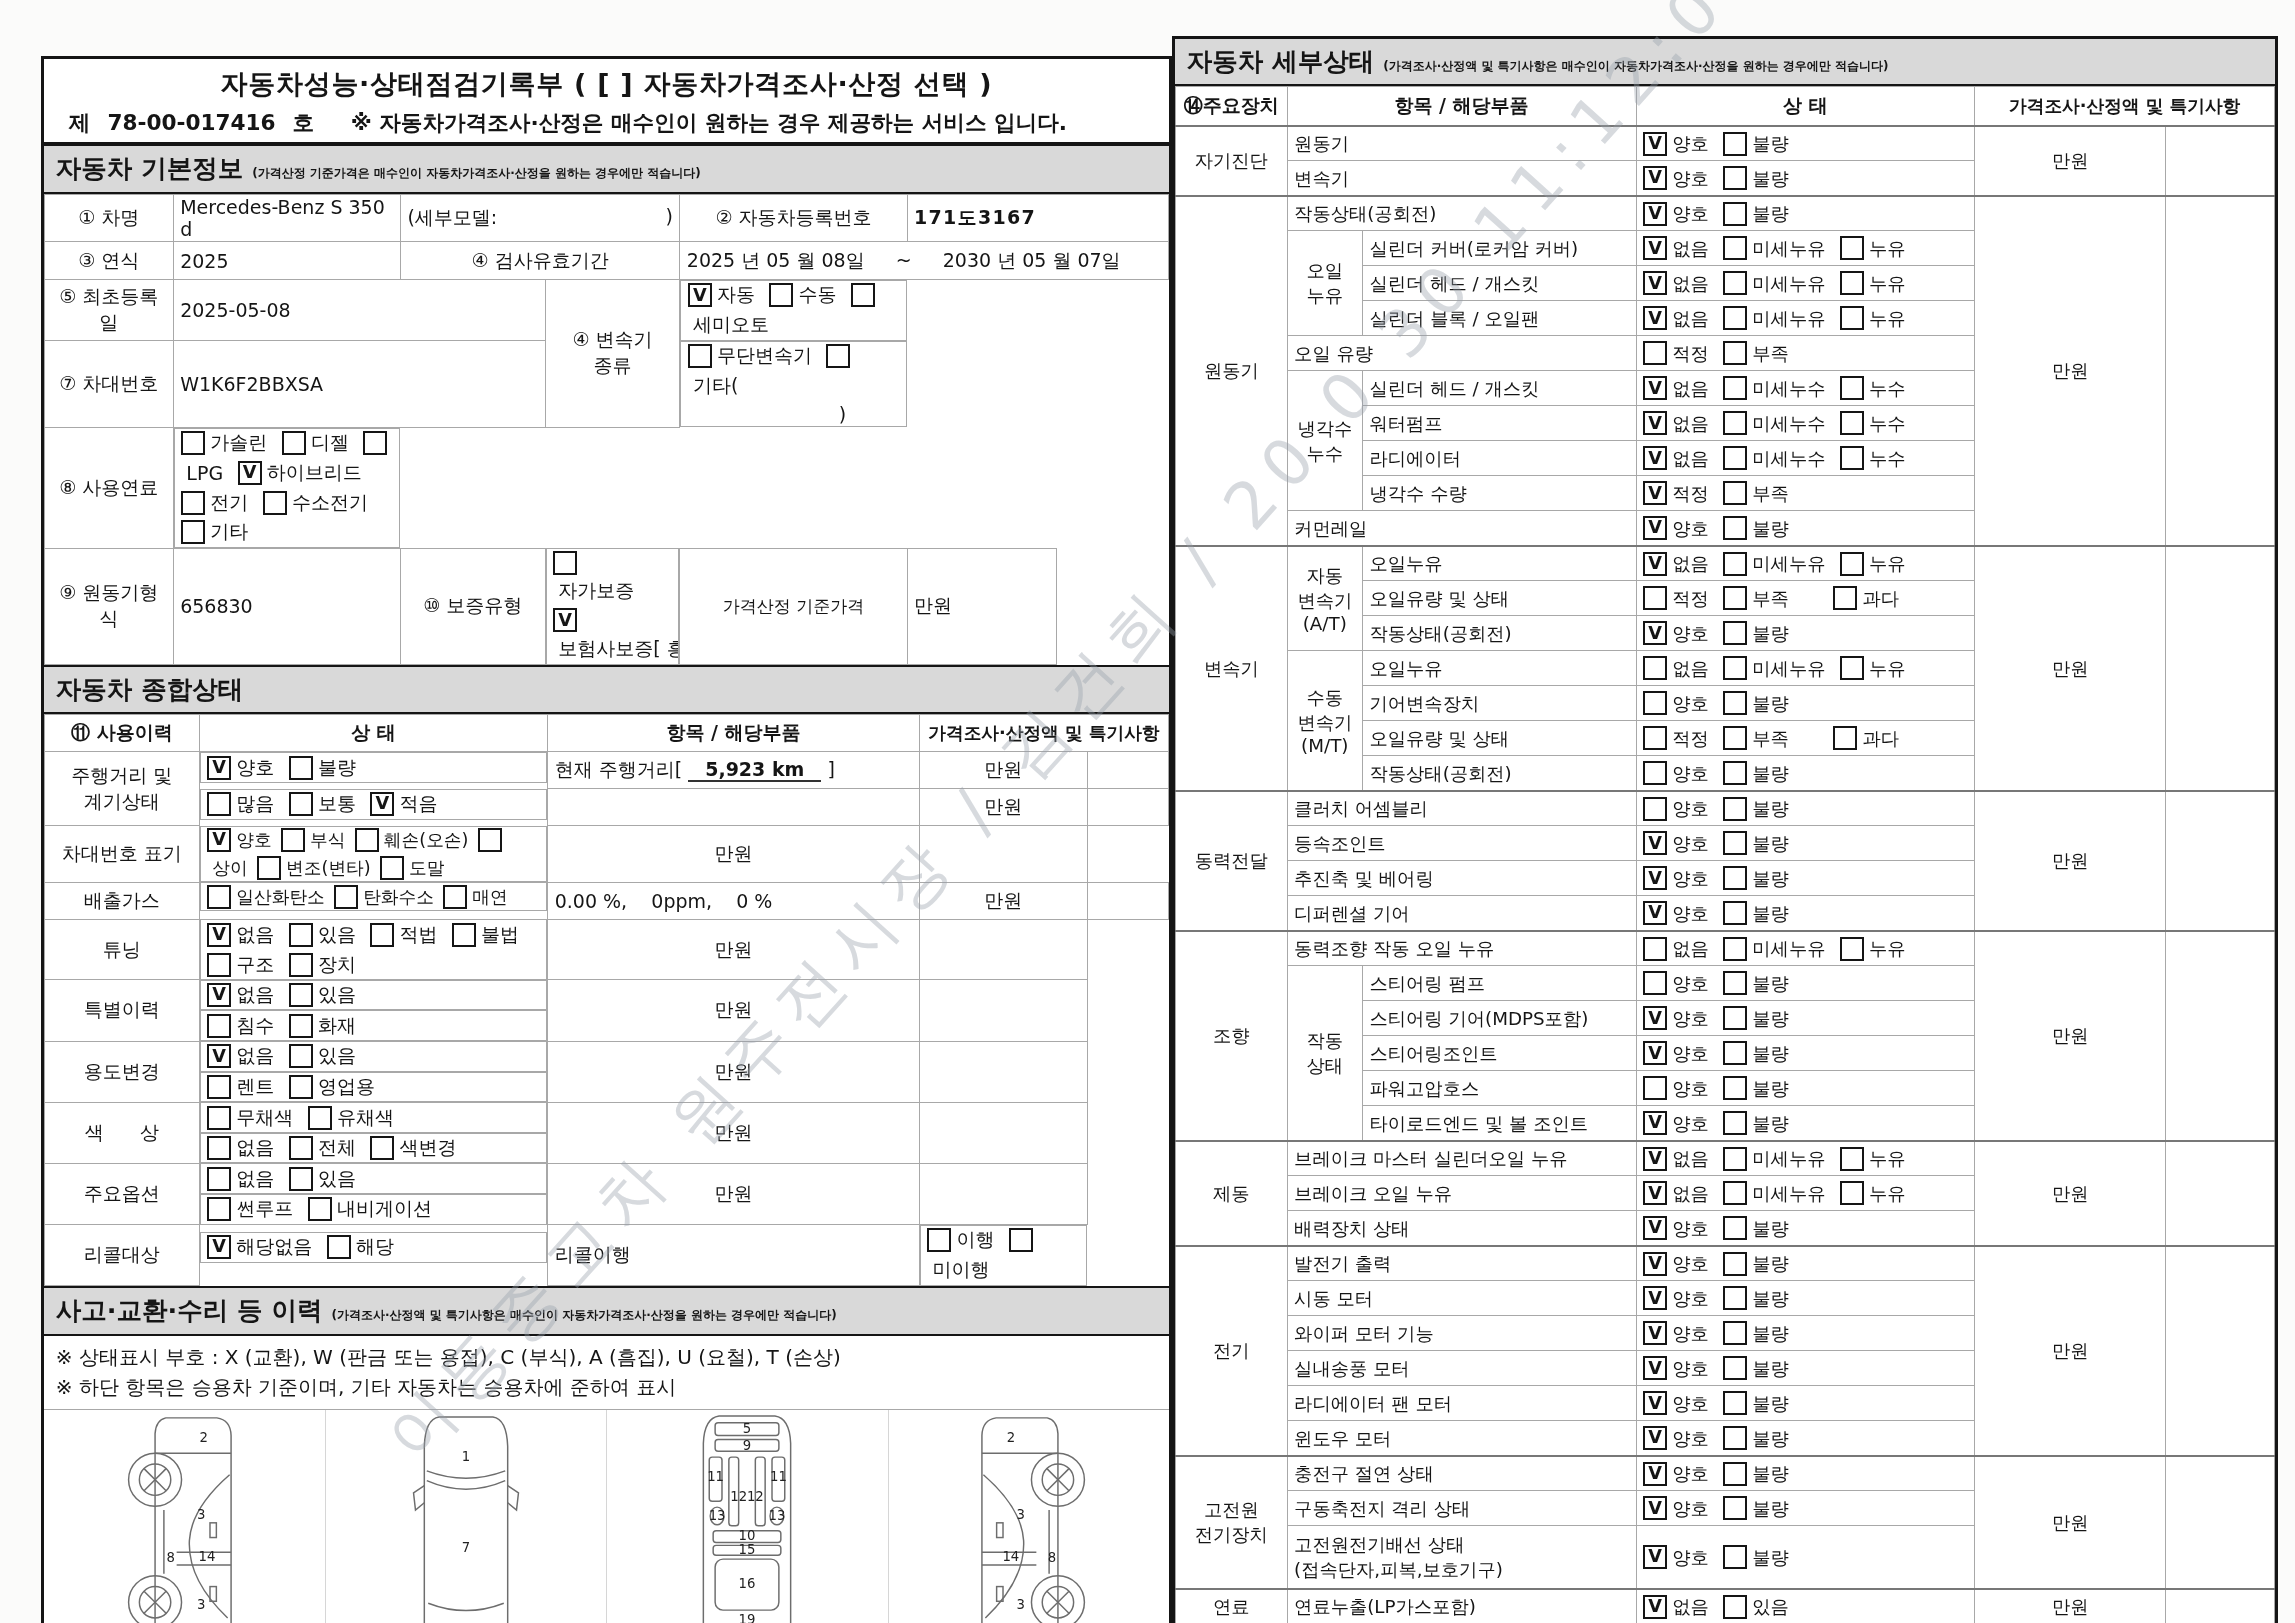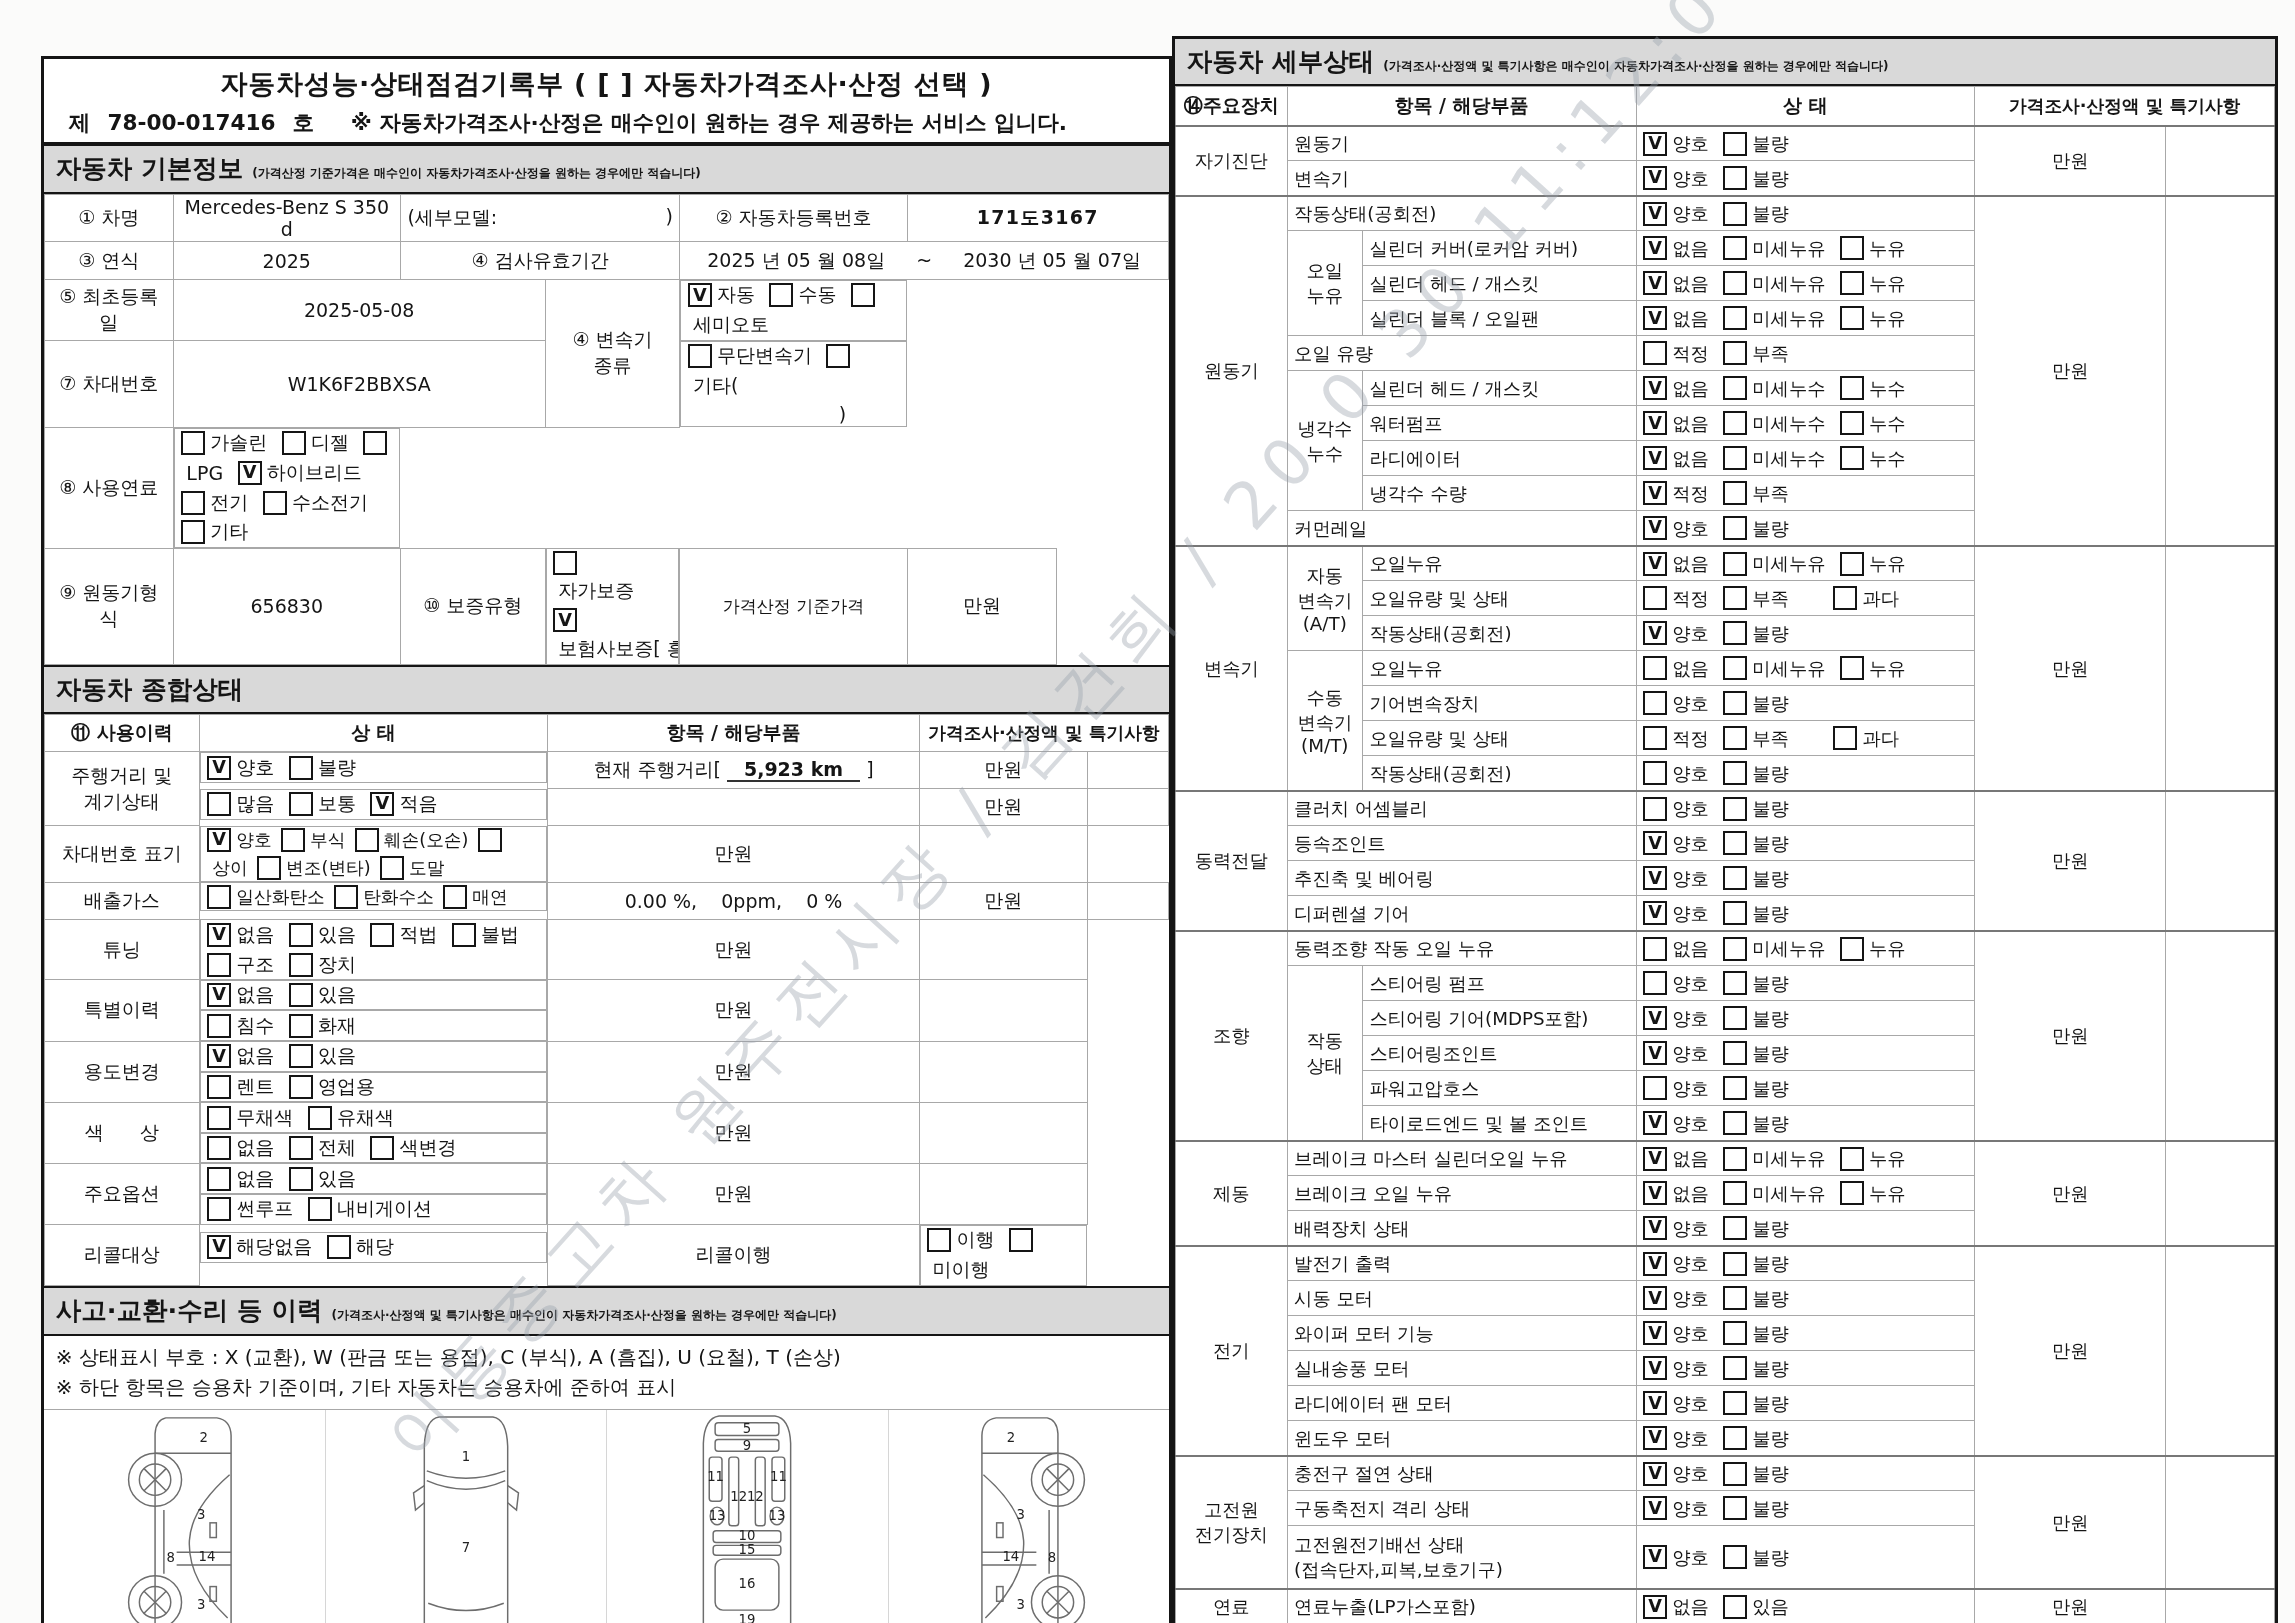--- a/index.html
+++ b/index.html
@@ -18,21 +18,21 @@
   .bar{background:#d9d9d9;border-top:2.6px solid #151515;border-bottom:2.6px solid #151515;
        display:flex;align-items:baseline;gap:9px;padding:5.2px 11.8px;}
   .bar.first{border-top:none;}
   .bar .t{font-weight:bold;font-size:25.5px;white-space:nowrap;}
   .bar .n{font-weight:bold;font-size:12px;white-space:nowrap;}
 
   table.frm{width:100%;border-collapse:collapse;table-layout:fixed;}
   .frm td,.frm th{border:1.3px solid #a8a8a8;font-size:19px;padding:1.3px 6.5px;vertical-align:middle;overflow:hidden;}
   .frm th{font-weight:bold;}
   .lab{text-align:center;padding:1.3px 2.6px;}
-  .center{text-align:center;}
+  .center{}
   .pre{white-space:pre-line;}
   .big{font-size:29px;font-weight:bold;letter-spacing:1.3px;}
   .uline{border-bottom:2px solid #333;padding:0 17px;font-weight:bold;}
 
   
   .checkrow{display:flex;align-items:center;flex-wrap:wrap;row-gap:3.9px;}
   .cb{display:inline-flex;align-items:center;justify-content:center;flex:none;
       width:20px;height:20px;border:2px solid #151515;background:#fff;
       font-weight:bold;font-size:17.7px;line-height:17.7px;}
   .cbl{margin:0 14.4px 0 5.2px;white-space:nowrap;}

